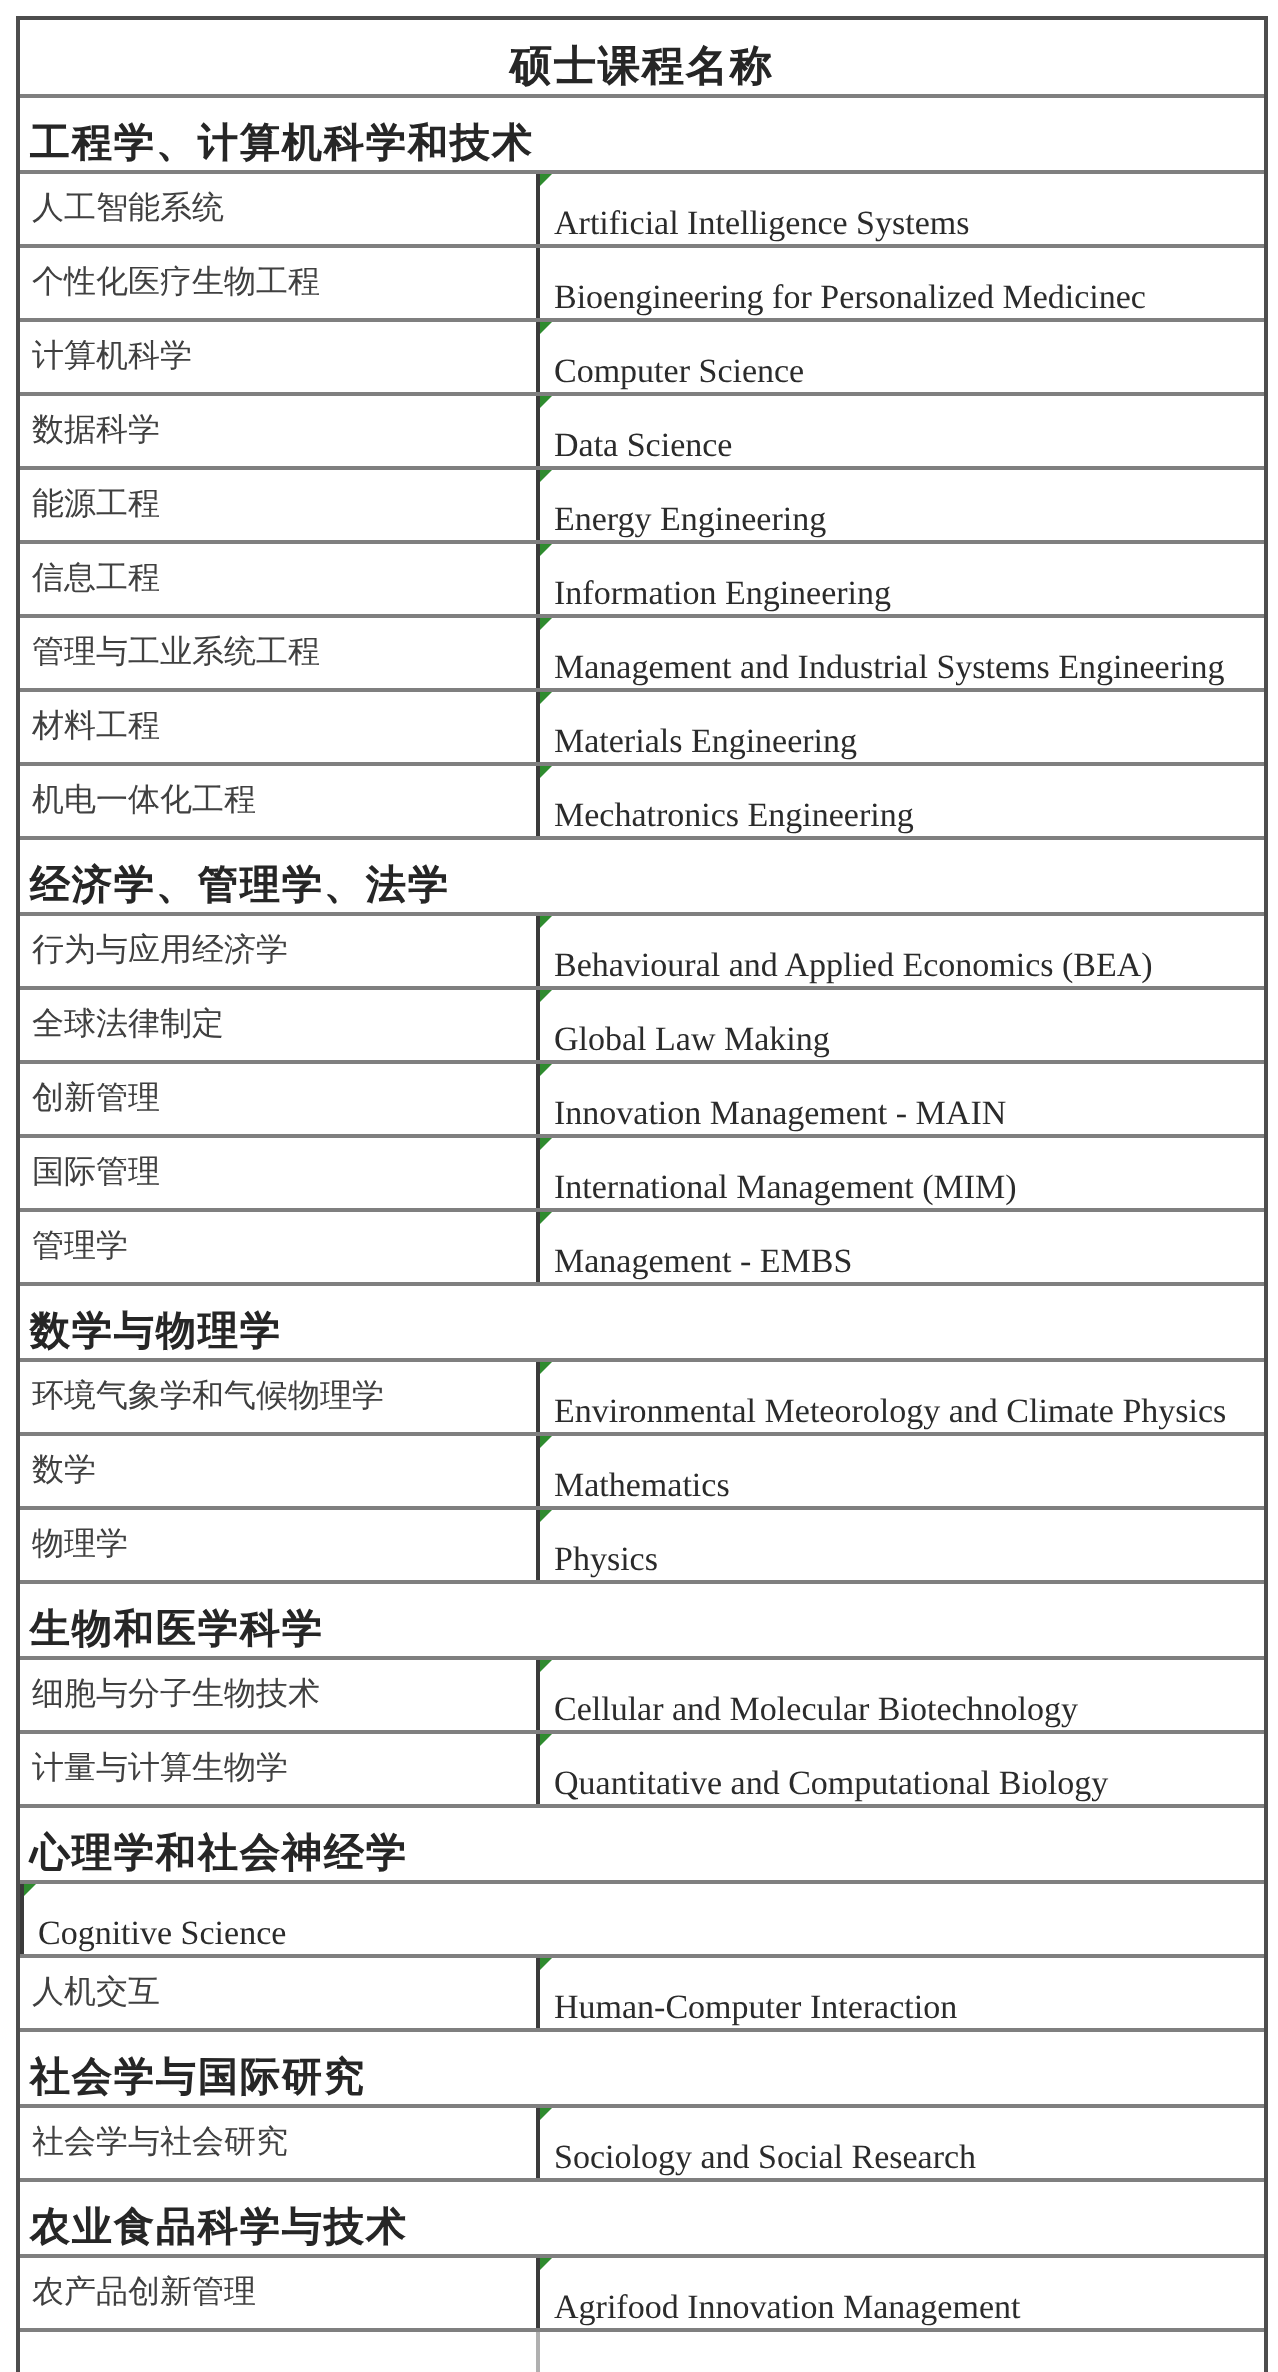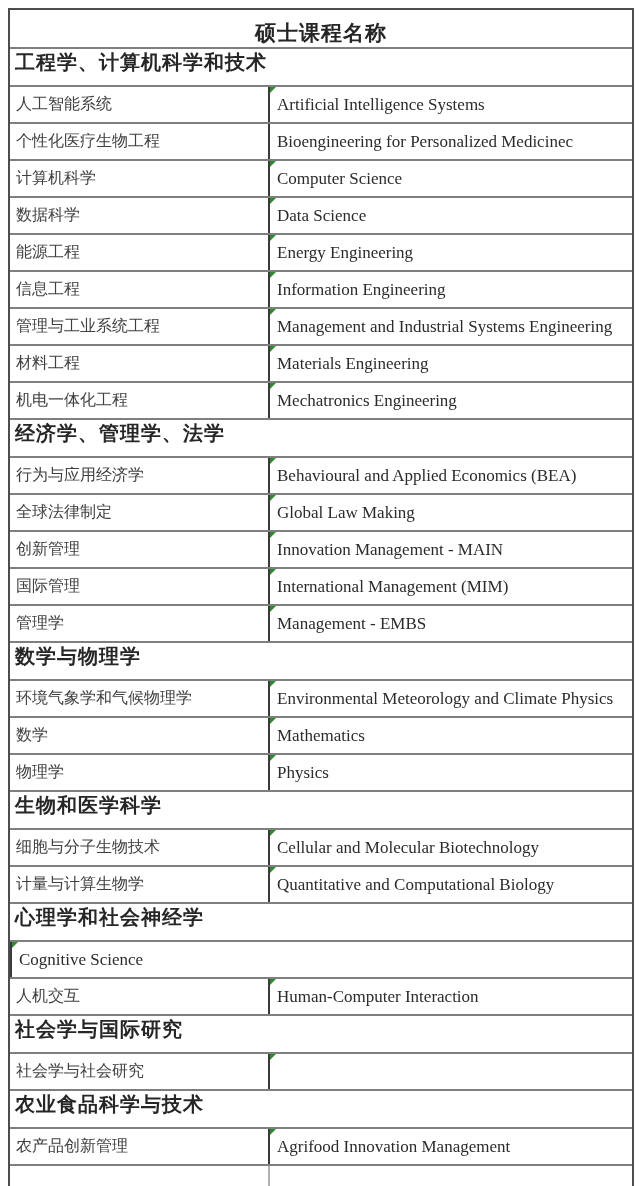--- a/index.html
+++ b/index.html
@@ -37,21 +37,21 @@
     justify-content:center;
   }
   .title{
     font-size:21px;
     font-weight:bold;
     color:var(--text-dark);
     letter-spacing:1px;
   }
   .section-row{
     height:38px;
-    align-items:flex-start;
+    align-items:flex-end;
   }
   .section-header{
     font-size:20px;
     font-weight:bold;
     color:var(--text-dark);
     padding-left:5px;
     letter-spacing:1px;
   }
   .data-row{
     height:37px;
@@ -67,20 +67,21 @@
     color:var(--text-body);
     padding-left:6px;
   }
   .cell.en{
     flex:1;
     position:relative;
     border-left:2px solid var(--border-divider);
     font-size:17px;
     color:#2b2b2b;
     padding-left:7px;
+    align-items:flex-end;
   }
   .flag{
     position:absolute;
     top:0; left:0;
     width:0; height:0;
     border-top:6px solid var(--flag-green);
     border-right:6px solid transparent;
   }
   .partial-row{
     height:22px;
@@ -258,20 +259,21 @@
           <span>Human-Computer Interaction</span>
         </div>
       </div>
       <div class="row section-row">
         <div class="section-header">社会学与国际研究</div>
       </div>
       <div class="row data-row">
         <div class="cell zh">社会学与社会研究</div>
         <div class="cell en">
           <span class="flag"></span>
+          <span>Sociology and Social Research</span>
         </div>
       </div>
       <div class="row section-row">
         <div class="section-header">农业食品科学与技术</div>
       </div>
       <div class="row data-row">
         <div class="cell zh">农产品创新管理</div>
         <div class="cell en">
           <span class="flag"></span>
           <span>Agrifood Innovation Management</span>

